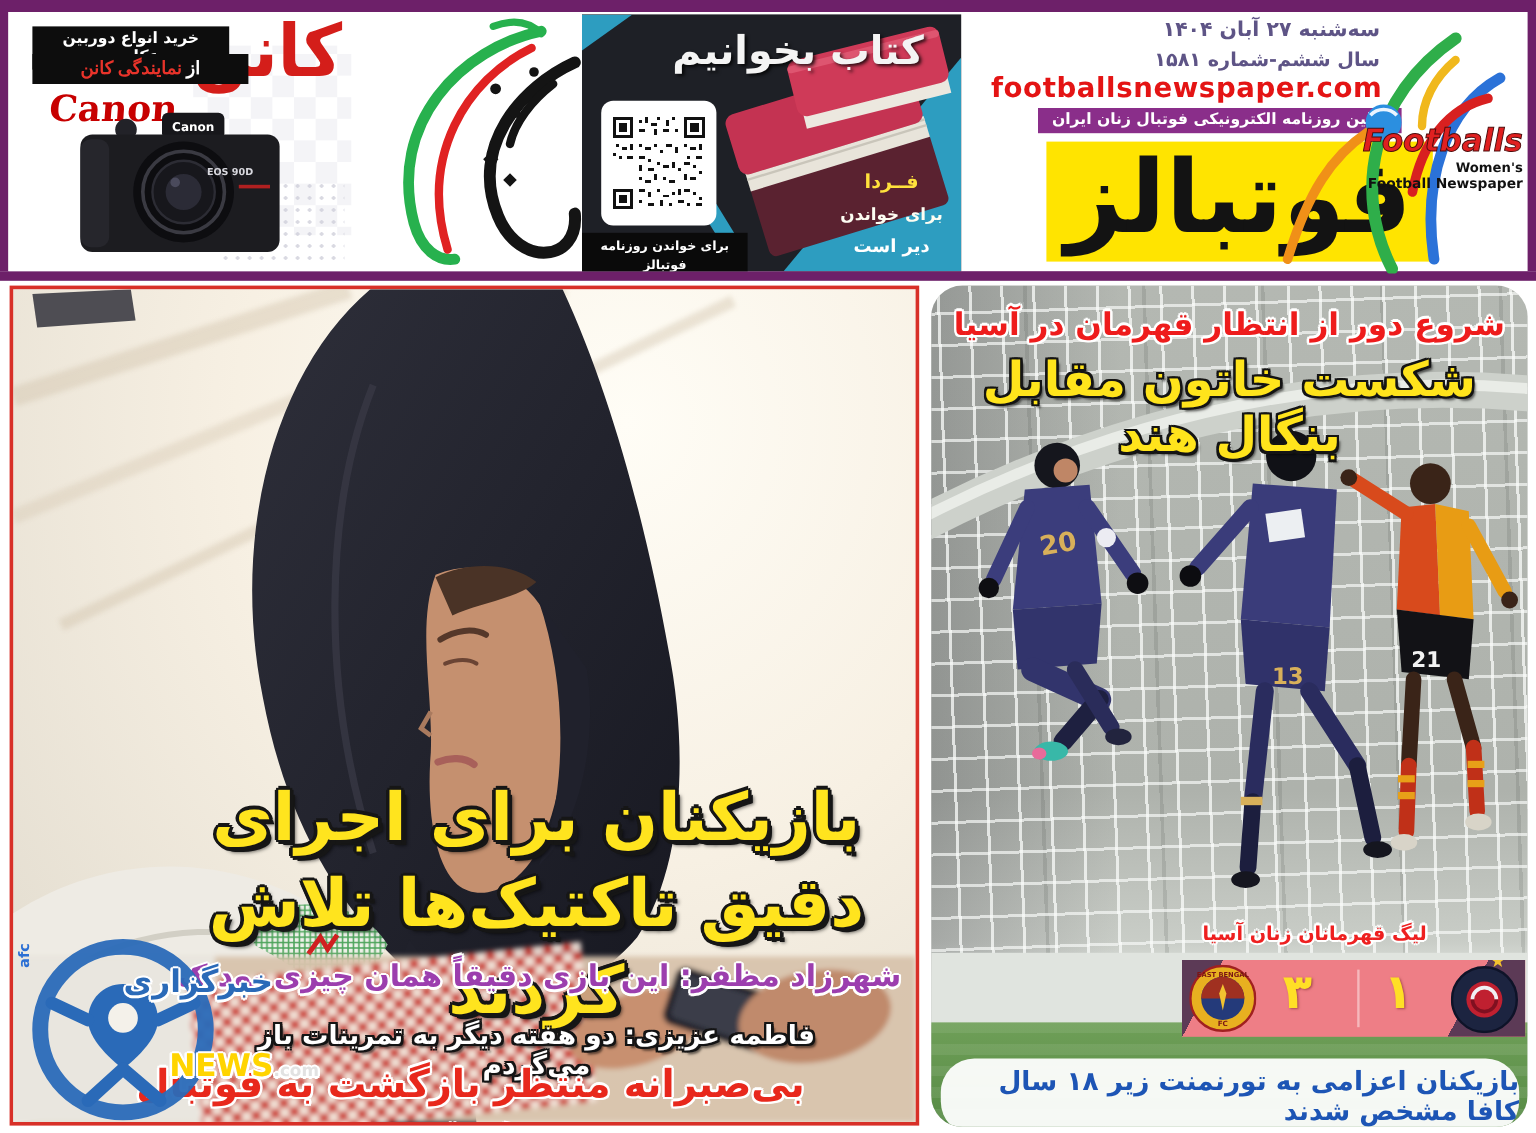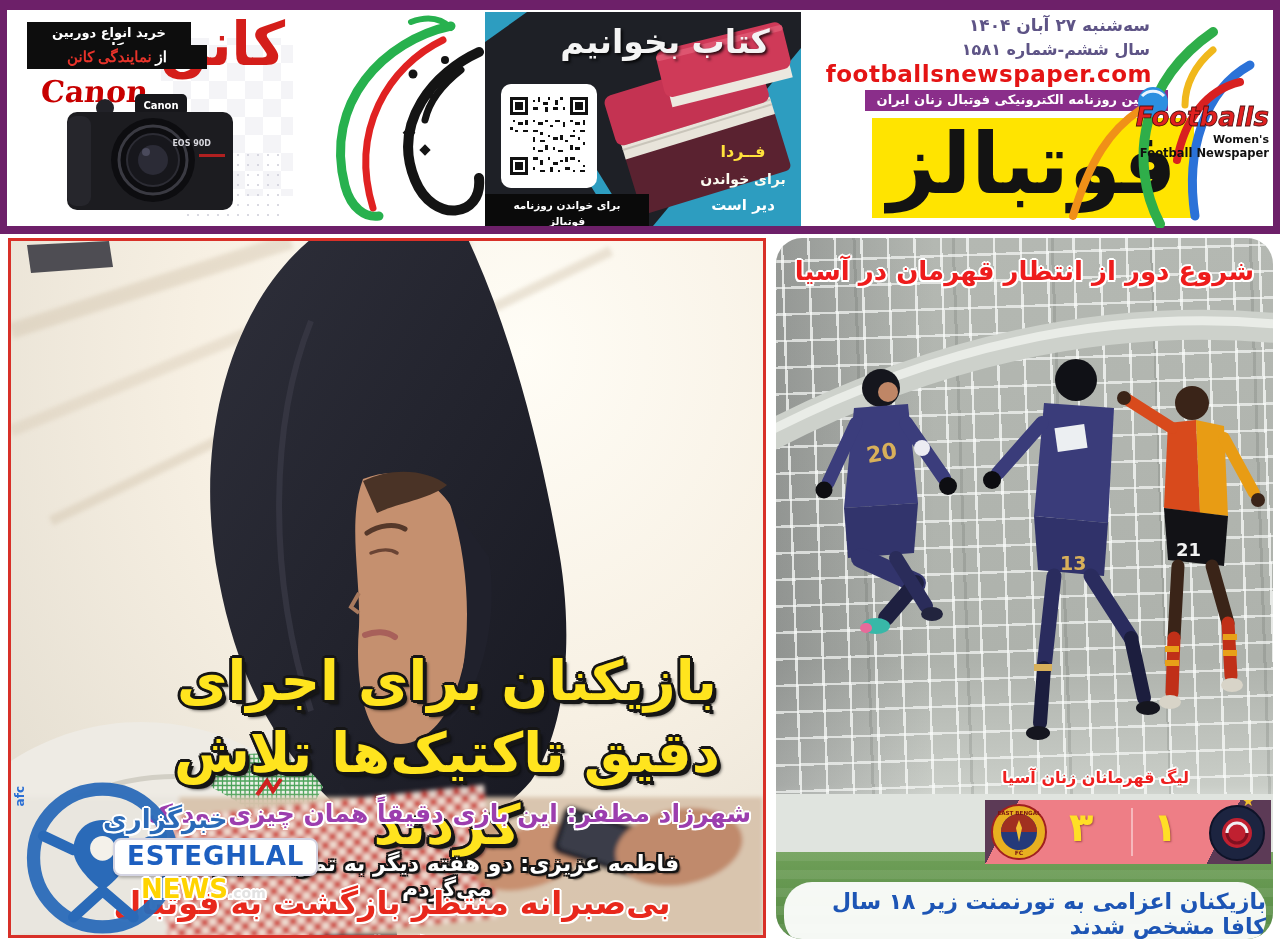--- a/index.html
+++ b/index.html
@@ -38,21 +38,21 @@
      font-family:"DejaVu Serif",serif;transform:skewX(-4deg);}
   
   .calli{left:293px;top:10px;width:192px;height:216px;background:#fff;}
   
   .book-ad{left:485px;top:12px;width:316px;height:214px;background:#1e2026;overflow:hidden;}
   .book-title{left:50px;right:6px;top:10px;text-align:center;color:#f4f4f4;font-size:33px;
      font-weight:bold;text-shadow:2px 2px 3px rgba(0,0,0,.8);}
   .qr-box{left:16px;top:72px;width:96px;height:104px;background:#fff;border-radius:10px;
      display:flex;align-items:center;justify-content:center;}
   .qr-caption{left:0;top:182px;width:134px;background:#0a0a0a;color:#fff;font-size:10.5px;
-     font-weight:bold;text-align:center;line-height:1.55;padding:3px 15px;}
+     font-weight:bold;text-align:center;line-height:1.55;padding:3px 2px;}
   .book-slogan{right:6px;top:126px;width:104px;text-align:center;font-weight:bold;line-height:1.8;}
   .bs1{color:#ffe23c;font-size:16px;}
   .bs2{color:#fdfdf2;font-size:14px;}
   .bs3{color:#ffffff;font-size:15px;}
   
   .date1{right:130px;top:15px;font-size:17px;font-weight:bold;color:#5e5486;}
   .date2{right:130px;top:40px;font-size:16px;font-weight:bold;color:#5e5486;}
   .website{right:128px;top:61px;font-size:23px;font-weight:bold;color:#e41414;letter-spacing:.5px;}
   .tagline{right:112px;top:90px;background:#8a2e8a;color:#fff;font-size:13px;font-weight:bold;
      padding:2px 12px 4px;}
@@ -294,21 +294,20 @@
     <div class="abs credit ltr">afc</div>
 
     <div class="abs wm">
       <svg class="abs" style="left:0;top:8px;" width="175" height="168" viewBox="0 0 190 190">
         <circle cx="95" cy="95" r="78" fill="none" stroke="#2a6ab8" stroke-width="15" opacity=".95"></circle>
         <path d="M95,52 C115,52 128,68 128,86 C128,108 95,132 95,132 C95,132 62,108 62,86 C62,68 75,52 95,52 Z" fill="#2a6ab8"></path>
         <circle cx="95" cy="84" r="14" fill="#f4f1ea"></circle>
         <path d="M95,132 L62,162 M95,132 L130,162 M62,86 L28,70 M128,86 L162,70" stroke="#2a6ab8" stroke-width="12" stroke-linecap="round"></path>
       </svg>
       <div class="abs wm-fa rtl olw">خبرگزاری</div>
-      <div class="abs wm-pill ltr">ESTEGHLAL</div>
       <div class="abs wm-news ltr olw">
         <span>NEWS</span><span class="dc">.com</span>
       </div>
     </div>
   </div>
 
   <div class="abs right-block">
     <div class="abs gk-net"></div>
     <svg class="abs" style="left:0;top:0;" width="497" height="240" viewBox="0 0 497 240">
       <path d="M-20,205 C140,120 320,70 520,92" fill="none" stroke="#cdd1cb" stroke-width="30" stroke-linecap="round"></path>
@@ -373,20 +372,21 @@
         <rect x="447" y="326" width="14" height="6" fill="#e8a018"></rect>
         <rect x="447" y="342" width="14" height="6" fill="#e8a018"></rect>
         <ellipse cx="456" cy="377" rx="11" ry="7" fill="#d8d4c8"></ellipse>
       </g>
     </svg>
 
     <div class="abs wall"></div>
     <div class="abs grass"></div>
 
     <div class="abs kicker rtl olw">شروع دور از انتظار قهرمان در آسیا</div>
+    <div class="abs r-headline rtl olb">شکست خاتون مقابل بنگال هند</div>
     <div class="abs league rtl olw">لیگ قهرمانان زنان آسیا</div>
 
     <div class="abs scoreboard">
       <div class="abs sb-dkl"></div>
       <div class="abs sb-dkr"></div>
       <svg class="abs" style="left:6px;top:4px;" width="56" height="56" viewBox="0 0 56 56">
         <circle cx="28" cy="28" r="27" fill="#e8b020" stroke="#a02020" stroke-width="2"></circle>
         <circle cx="28" cy="28" r="18" fill="#243a7a"></circle>
         <path d="M10,28 A18 18 0 0 1 46,28 Z" fill="#a03020"></path>
         <path d="M28,16 l3,8 -3,14 -3,-14 Z" fill="#f2c230"></path>

